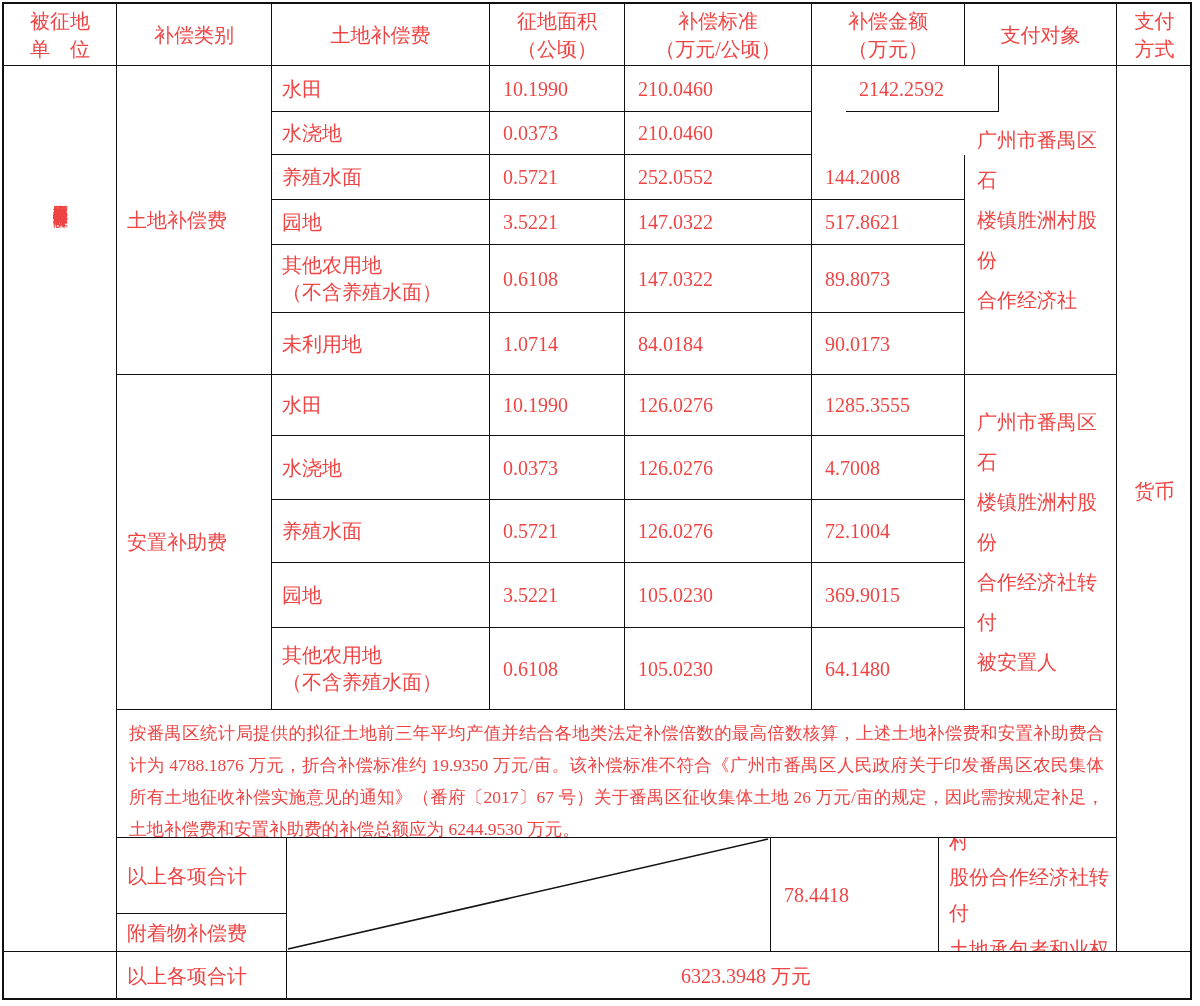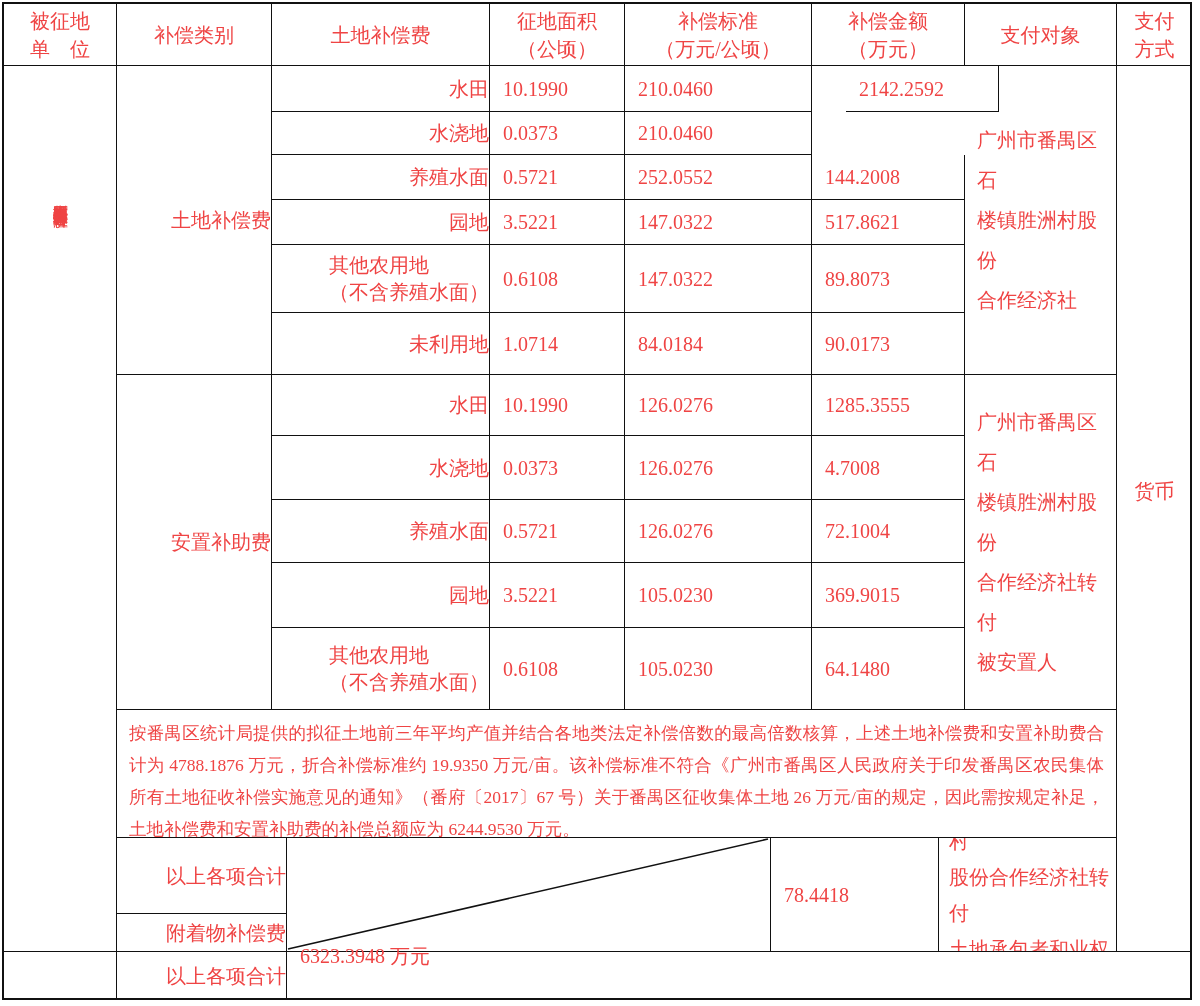--- a/index.html
+++ b/index.html
@@ -13,21 +13,21 @@
   }
   .cell {
     position:absolute; box-sizing:border-box;
     border-right:1.5px solid #111; border-bottom:1.5px solid #111;
     display:flex; align-items:center; font-size:20px; line-height:1.3;
     overflow:hidden; background:transparent;
   }
   .no-r { border-right:none; }
   .no-b { border-bottom:none; }
   .c { justify-content:center; text-align:center; }
-  .l { justify-content:flex-end; padding-left:10px; }
+  .l { justify-content:flex-start; padding-left:10px; }
   .num { justify-content:flex-start; padding-left:13px; }
   .wrapblock { display:block; }
   .wrapblock > span { display:block; }
   .vtext {
     writing-mode:vertical-rl; font-size:15px; letter-spacing:0.5px; line-height:1;
   }
   #note-cell {
     align-items:flex-start; font-size:17.5px; line-height:32px;
     padding:7px 12px 0 12px; text-align:justify;
   }
@@ -278,16 +278,16 @@
     <div class="wrapblock">
       <span style="line-height:36px;padding-left:10px;">广州市石楼镇胜洲村</span>
       <span style="line-height:36px;padding-left:10px;">股份合作经济社转付</span>
       <span style="line-height:36px;padding-left:10px;">土地承包者和业权人</span>
     </div>
   </div>
 
   <div class="cell l no-b" style="left:117px;top:952px;width:170px;height:48px;">
     <span>以上各项合计</span>
   </div>
-  <div class="cell no-b no-r" style="left:287px;top:932px;width:905px;height:48px;padding-left:13px;">
+  <div class="cell no-b no-r" style="left:287px;top:952px;width:905px;height:48px;padding-left:13px;justify-content:center;">
     <span>6323.3948 万元</span>
   </div>
 </div>
 
 </body></html>

